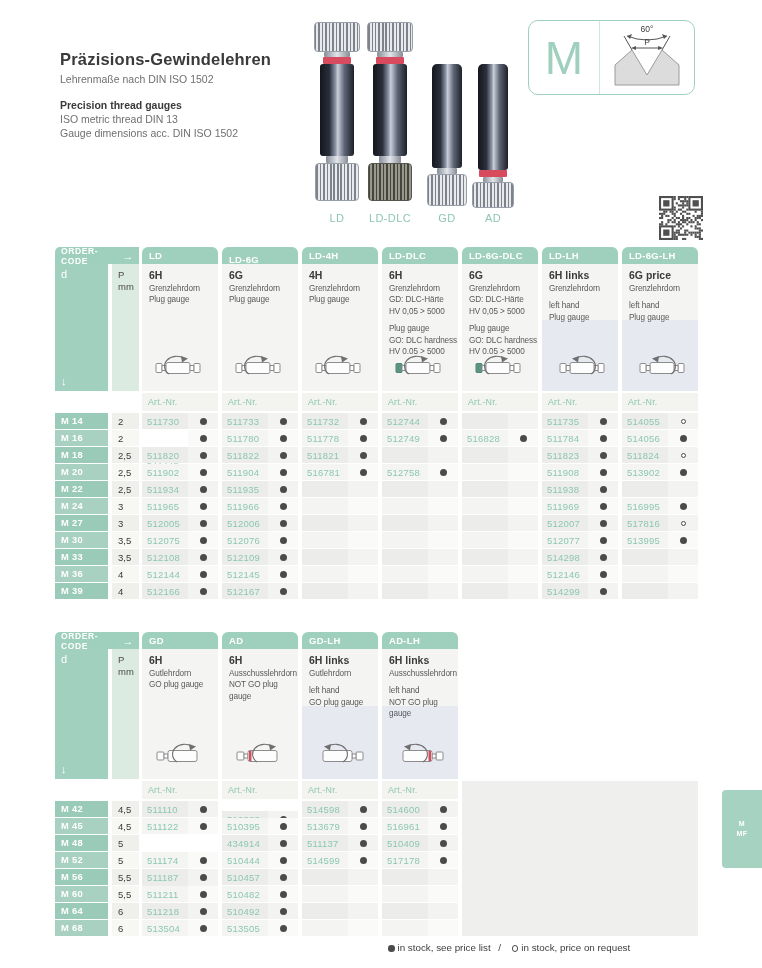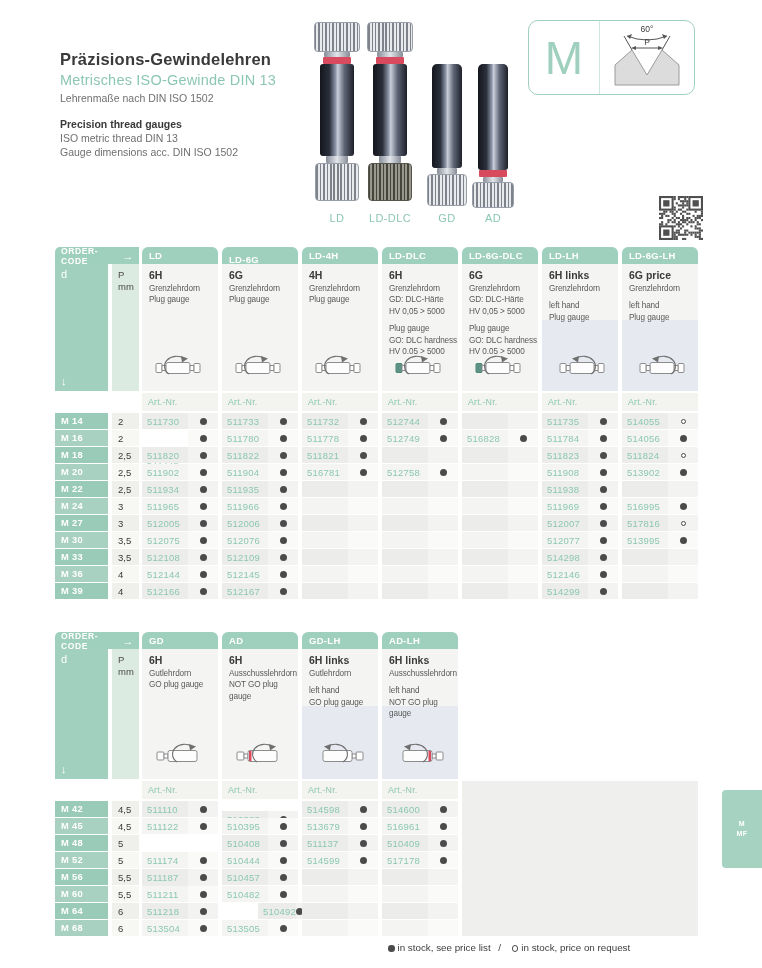--- a/index.html
+++ b/index.html
@@ -86,21 +86,20 @@
             display:flex;flex-direction:column;align-items:center;justify-content:center;color:#fff;
             font-size:7px;font-weight:bold;line-height:1.5;letter-spacing:.5px;}
 </style>
 </head>
 <body>
 
 <div id="page">
 
   <div class="abs" style="left:60px;top:50px;width:240px;">
     <div class="t-de1">Präzisions-Gewindelehren</div>
-    <div class="t-de2">Metrisches ISO-Gewinde DIN 13</div>
     <div class="t-de3">Lehrenmaße nach DIN ISO 1502</div>
     <div class="t-en1">Precision thread gauges</div>
     <div class="t-en2">ISO metric thread DIN 13</div>
     <div class="t-en3">Gauge dimensions acc. DIN ISO 1502</div>
   </div>
 
   <div class="pg" style="left:314px;top:22px;width:46px;">
     <div class="cap" style="width:46px;height:30px;"></div>
     <div class="collar" style="width:26px;height:5px;"></div>
     <div class="ring" style="width:28px;height:7px;"></div>
@@ -1041,21 +1040,21 @@
       </div>
       <div class="row-label la" style="left: 0px; top: 203px; width: 53px; height: 16px; position: absolute;">M 48</div>
       <div class="row-p pa" style="left: 57px; top: 203px; width: 27px; height: 16px; position: absolute;">5</div>
       <div class="cell" style="left: 87px; top: 203px; width: 76px; height: 16px; position: absolute; margin-top: 36px;">
         <div class="num na" style="position: relative;">511136</div>
         <div class="dotc da" style="position: relative;">
           <span class="dot filled"></span>
         </div>
       </div>
       <div class="cell" style="left: 167px; top: 203px; width: 76px; height: 16px; position: absolute;">
-        <div class="num na" style="position: relative;">510408</div>
+        <div class="num na" style="position: relative;">434914</div>
         <div class="dotc da" style="position: relative;">
           <span class="dot filled"></span>
         </div>
       </div>
       <div class="cell" style="left: 247px; top: 203px; width: 76px; height: 16px; position: absolute;">
         <div class="num na" style="position: relative;">511137</div>
         <div class="dotc da" style="position: relative;">
           <span class="dot filled"></span>
         </div>
       </div>
@@ -1137,21 +1136,21 @@
       </div>
       <div class="row-label la" style="left: 0px; top: 271px; width: 53px; height: 16px; position: absolute;">M 64</div>
       <div class="row-p pa" style="left: 57px; top: 271px; width: 27px; height: 16px; position: absolute;">6</div>
       <div class="cell" style="left: 87px; top: 271px; width: 76px; height: 16px; position: absolute;">
         <div class="num na" style="position: relative;">511218</div>
         <div class="dotc da" style="position: relative;">
           <span class="dot filled"></span>
         </div>
       </div>
       <div class="cell" style="left: 167px; top: 271px; width: 76px; height: 16px; position: absolute;">
-        <div class="num na" style="position: relative; margin-left: 36px;">510492</div>
+        <div class="num na" style="position: relative;">510492</div>
         <div class="dotc da" style="position: relative;">
           <span class="dot filled"></span>
         </div>
       </div>
       <div class="cell" style="left: 247px; top: 271px; width: 76px; height: 16px; position: absolute;">
         <div class="num na" style="position: relative;"></div>
         <div class="dotc da" style="position: relative;"></div>
       </div>
       <div class="cell" style="left: 327px; top: 271px; width: 76px; height: 16px; position: absolute;">
         <div class="num na" style="position: relative;"></div>

